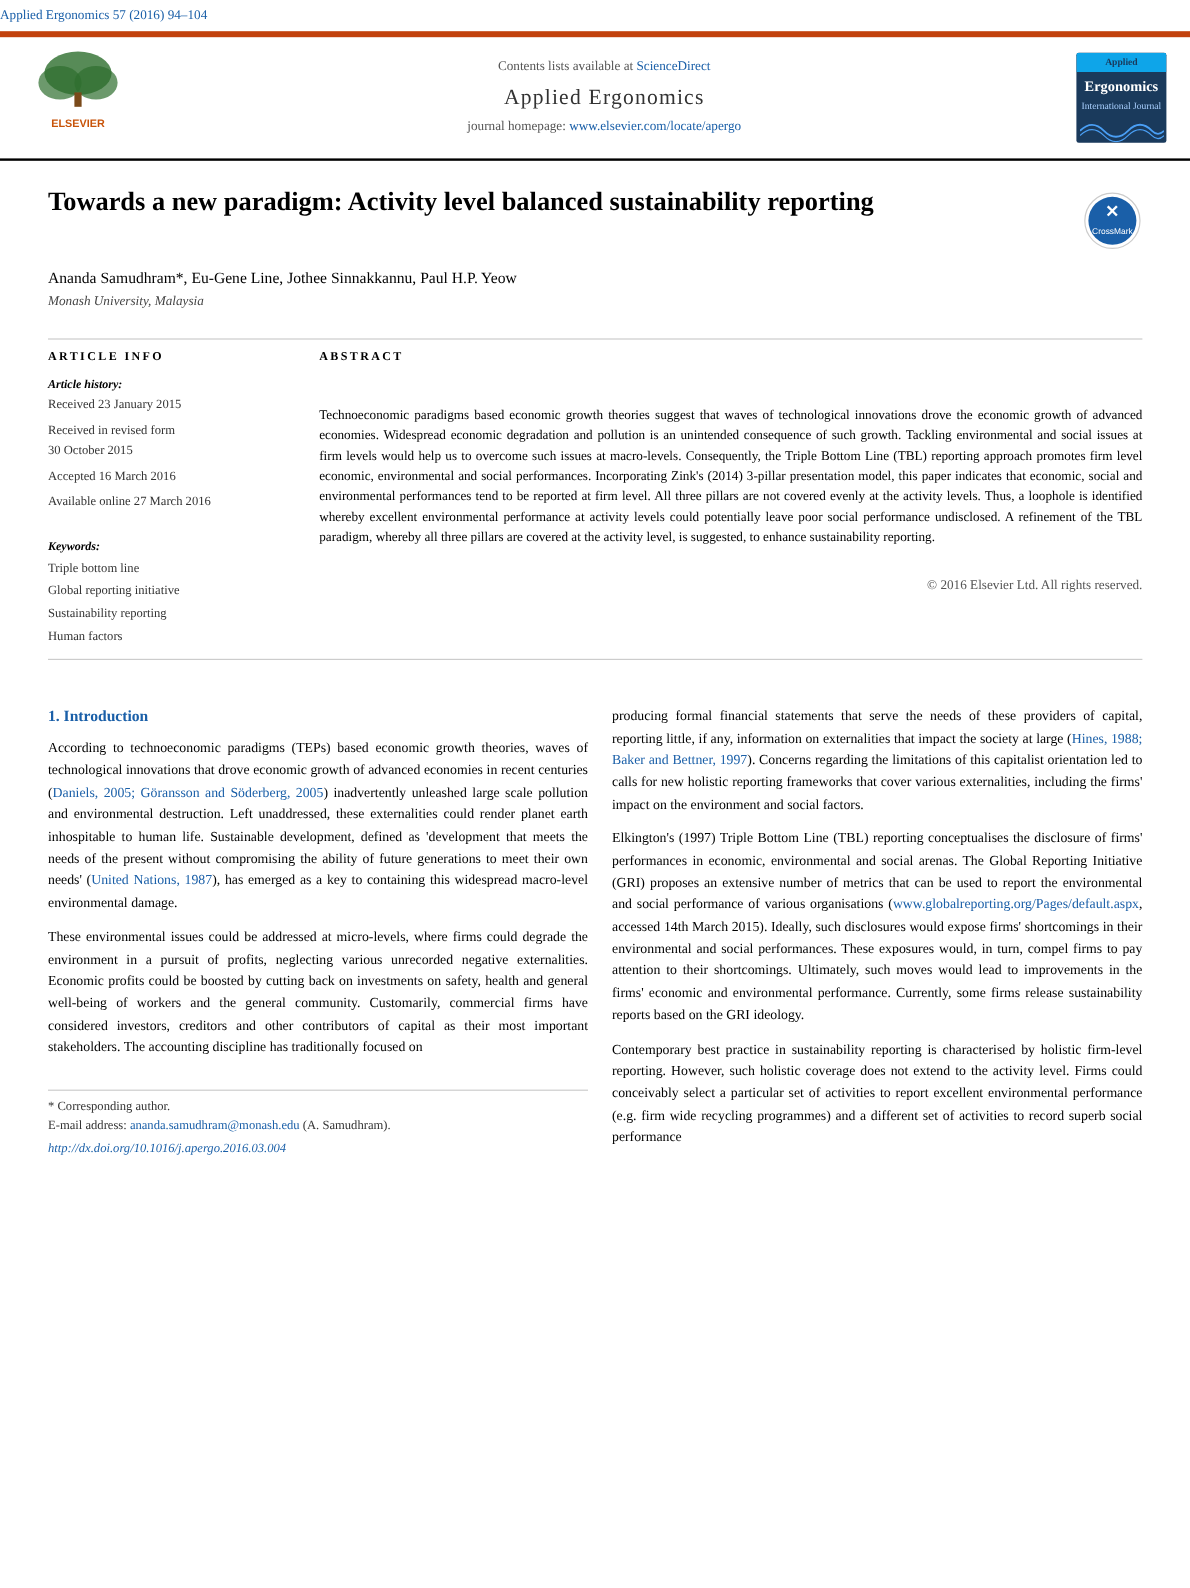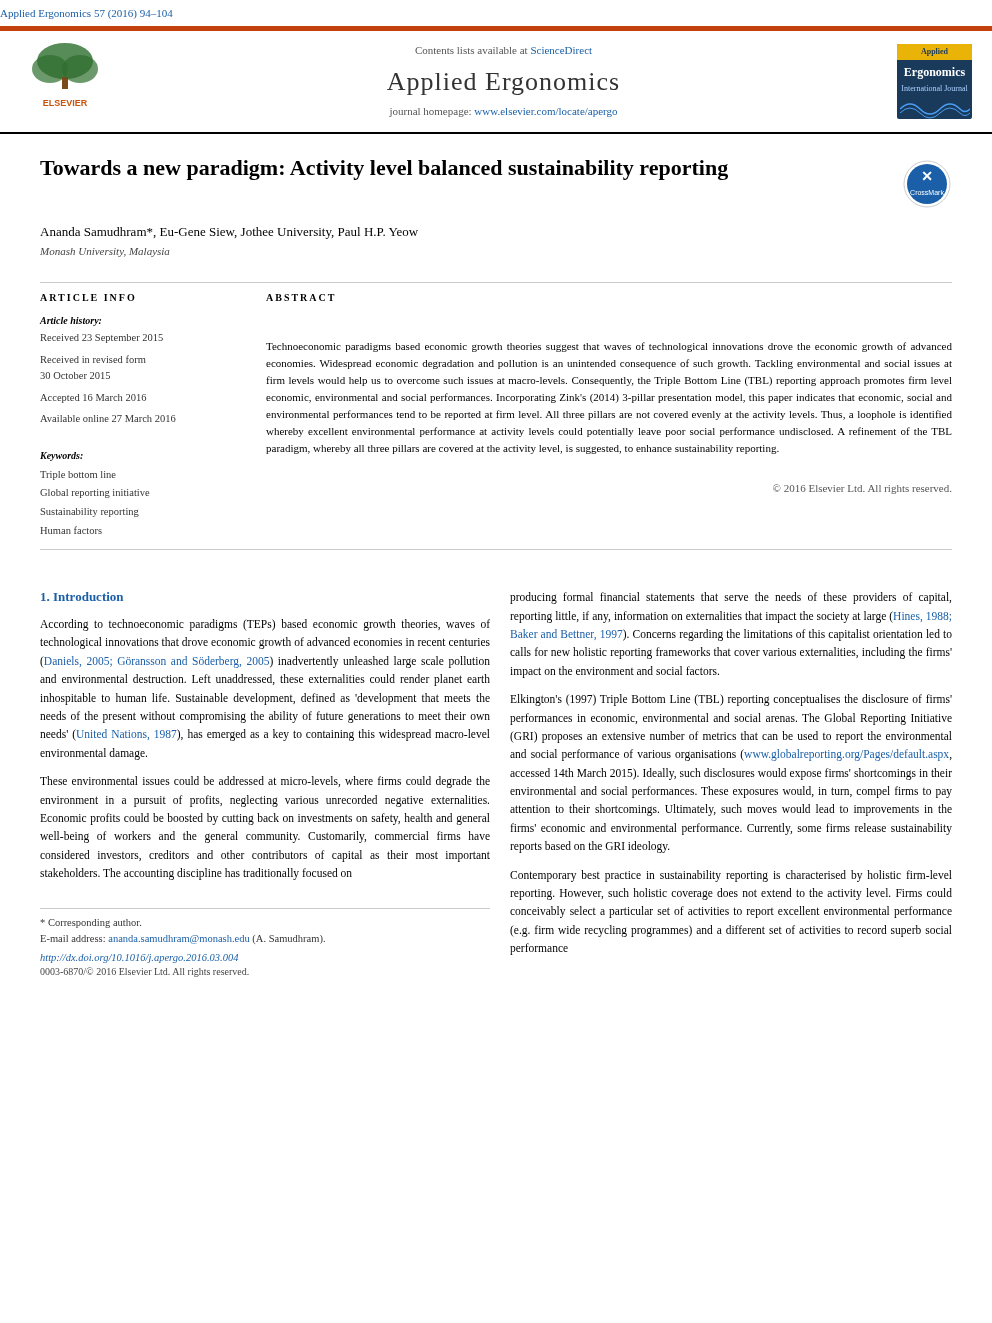--- a/index.html
+++ b/index.html
@@ -43,21 +43,21 @@
       font-size: 11px;
       color: #555;
     }
 
     .science-direct-link {
       color: #1a5fa8;
       font-size: 11px;
     }
 
     .journal-title {
-      font-size: 26px;
+      font-size: 18px;
       font-weight: normal;
       color: #333;
       margin: 4px 0;
       letter-spacing: 1px;
     }
 
     .journal-homepage {
       font-size: 11px;
       color: #555;
     }
@@ -79,21 +79,21 @@
       font-size: 9px;
       text-align: center;
       border-radius: 2px;
       overflow: hidden;
       position: relative;
     }
 
     .journal-logo-box .logo-top {
       font-weight: bold;
       font-size: 8px;
-      background: #eab308;
+      background: #0ea5e9;
       width: 100%;
       text-align: center;
       padding: 2px 0;
       color: #1a3a5c;
     }
 
     .journal-logo-box .logo-name {
       font-size: 12px;
       font-weight: bold;
       color: #fff;
@@ -326,34 +326,34 @@
       <svg width="50" height="50" viewBox="0 0 50 50" xmlns="http://www.w3.org/2000/svg">
         <circle cx="25" cy="25" r="23" fill="#fff" stroke="#ccc" stroke-width="1"></circle>
         <circle cx="25" cy="25" r="20" fill="#1a5fa8"></circle>
         <text x="25" y="22" text-anchor="middle" font-size="14" font-weight="bold" fill="#fff" font-family="Arial">✕</text>
         <text x="25" y="36" text-anchor="middle" font-size="7" fill="#fff" font-family="Arial">CrossMark</text>
       </svg>
     </div>
   </div>
 
   <div class="authors">
-    <span>Ananda Samudhram*, Eu-Gene Siew, Jothee University, Paul H.P. Yeow</span>
+    <span>Ananda Samudhram*, Eu-Gene Line, Jothee Sinnakkannu, Paul H.P. Yeow</span>
   </div>
 
   <div class="affiliation">Monash University, Malaysia</div>
 
   <hr class="divider">
 
   <div class="two-col">
 
     <div class="article-info">
       <h3>Article Info</h3>
 
       <div class="info-section-title">Article history:</div>
-      <div class="info-text">Received 23 September 2015</div>
+      <div class="info-text">Received 23 January 2015</div>
       <div class="info-text">Received in revised form<br>30 October 2015</div>
       <div class="info-text">Accepted 16 March 2016</div>
       <div class="info-text">Available online 27 March 2016</div>
 
       <br>
       <div class="info-section-title">Keywords:</div>
       <div class="keywords-list">
         <div>Triple bottom line</div>
         <div>Global reporting initiative</div>
         <div>Sustainability reporting</div>
@@ -389,21 +389,20 @@
     </p>
 
     <div class="footnote-area">
       <div>* Corresponding author.</div>
       <div>
         <span>E-mail address:</span>
         <a class="inline-link">ananda.samudhram@monash.edu</a>
         <span>(A. Samudhram).</span>
       </div>
       <div class="doi-line">http://dx.doi.org/10.1016/j.apergo.2016.03.004</div>
-      <div class="issn-line">0003-6870/© 2016 Elsevier Ltd. All rights reserved.</div>
     </div>
 
   </div>
 
   <div class="right-col">
 
     <p class="body-para">
       producing formal financial statements that serve the needs of these providers of capital, reporting little, if any, information on externalities that impact the society at large (<a class="inline-link">Hines, 1988; Baker and Bettner, 1997</a>). Concerns regarding the limitations of this capitalist orientation led to calls for new holistic reporting frameworks that cover various externalities, including the firms' impact on the environment and social factors.
     </p>
 

